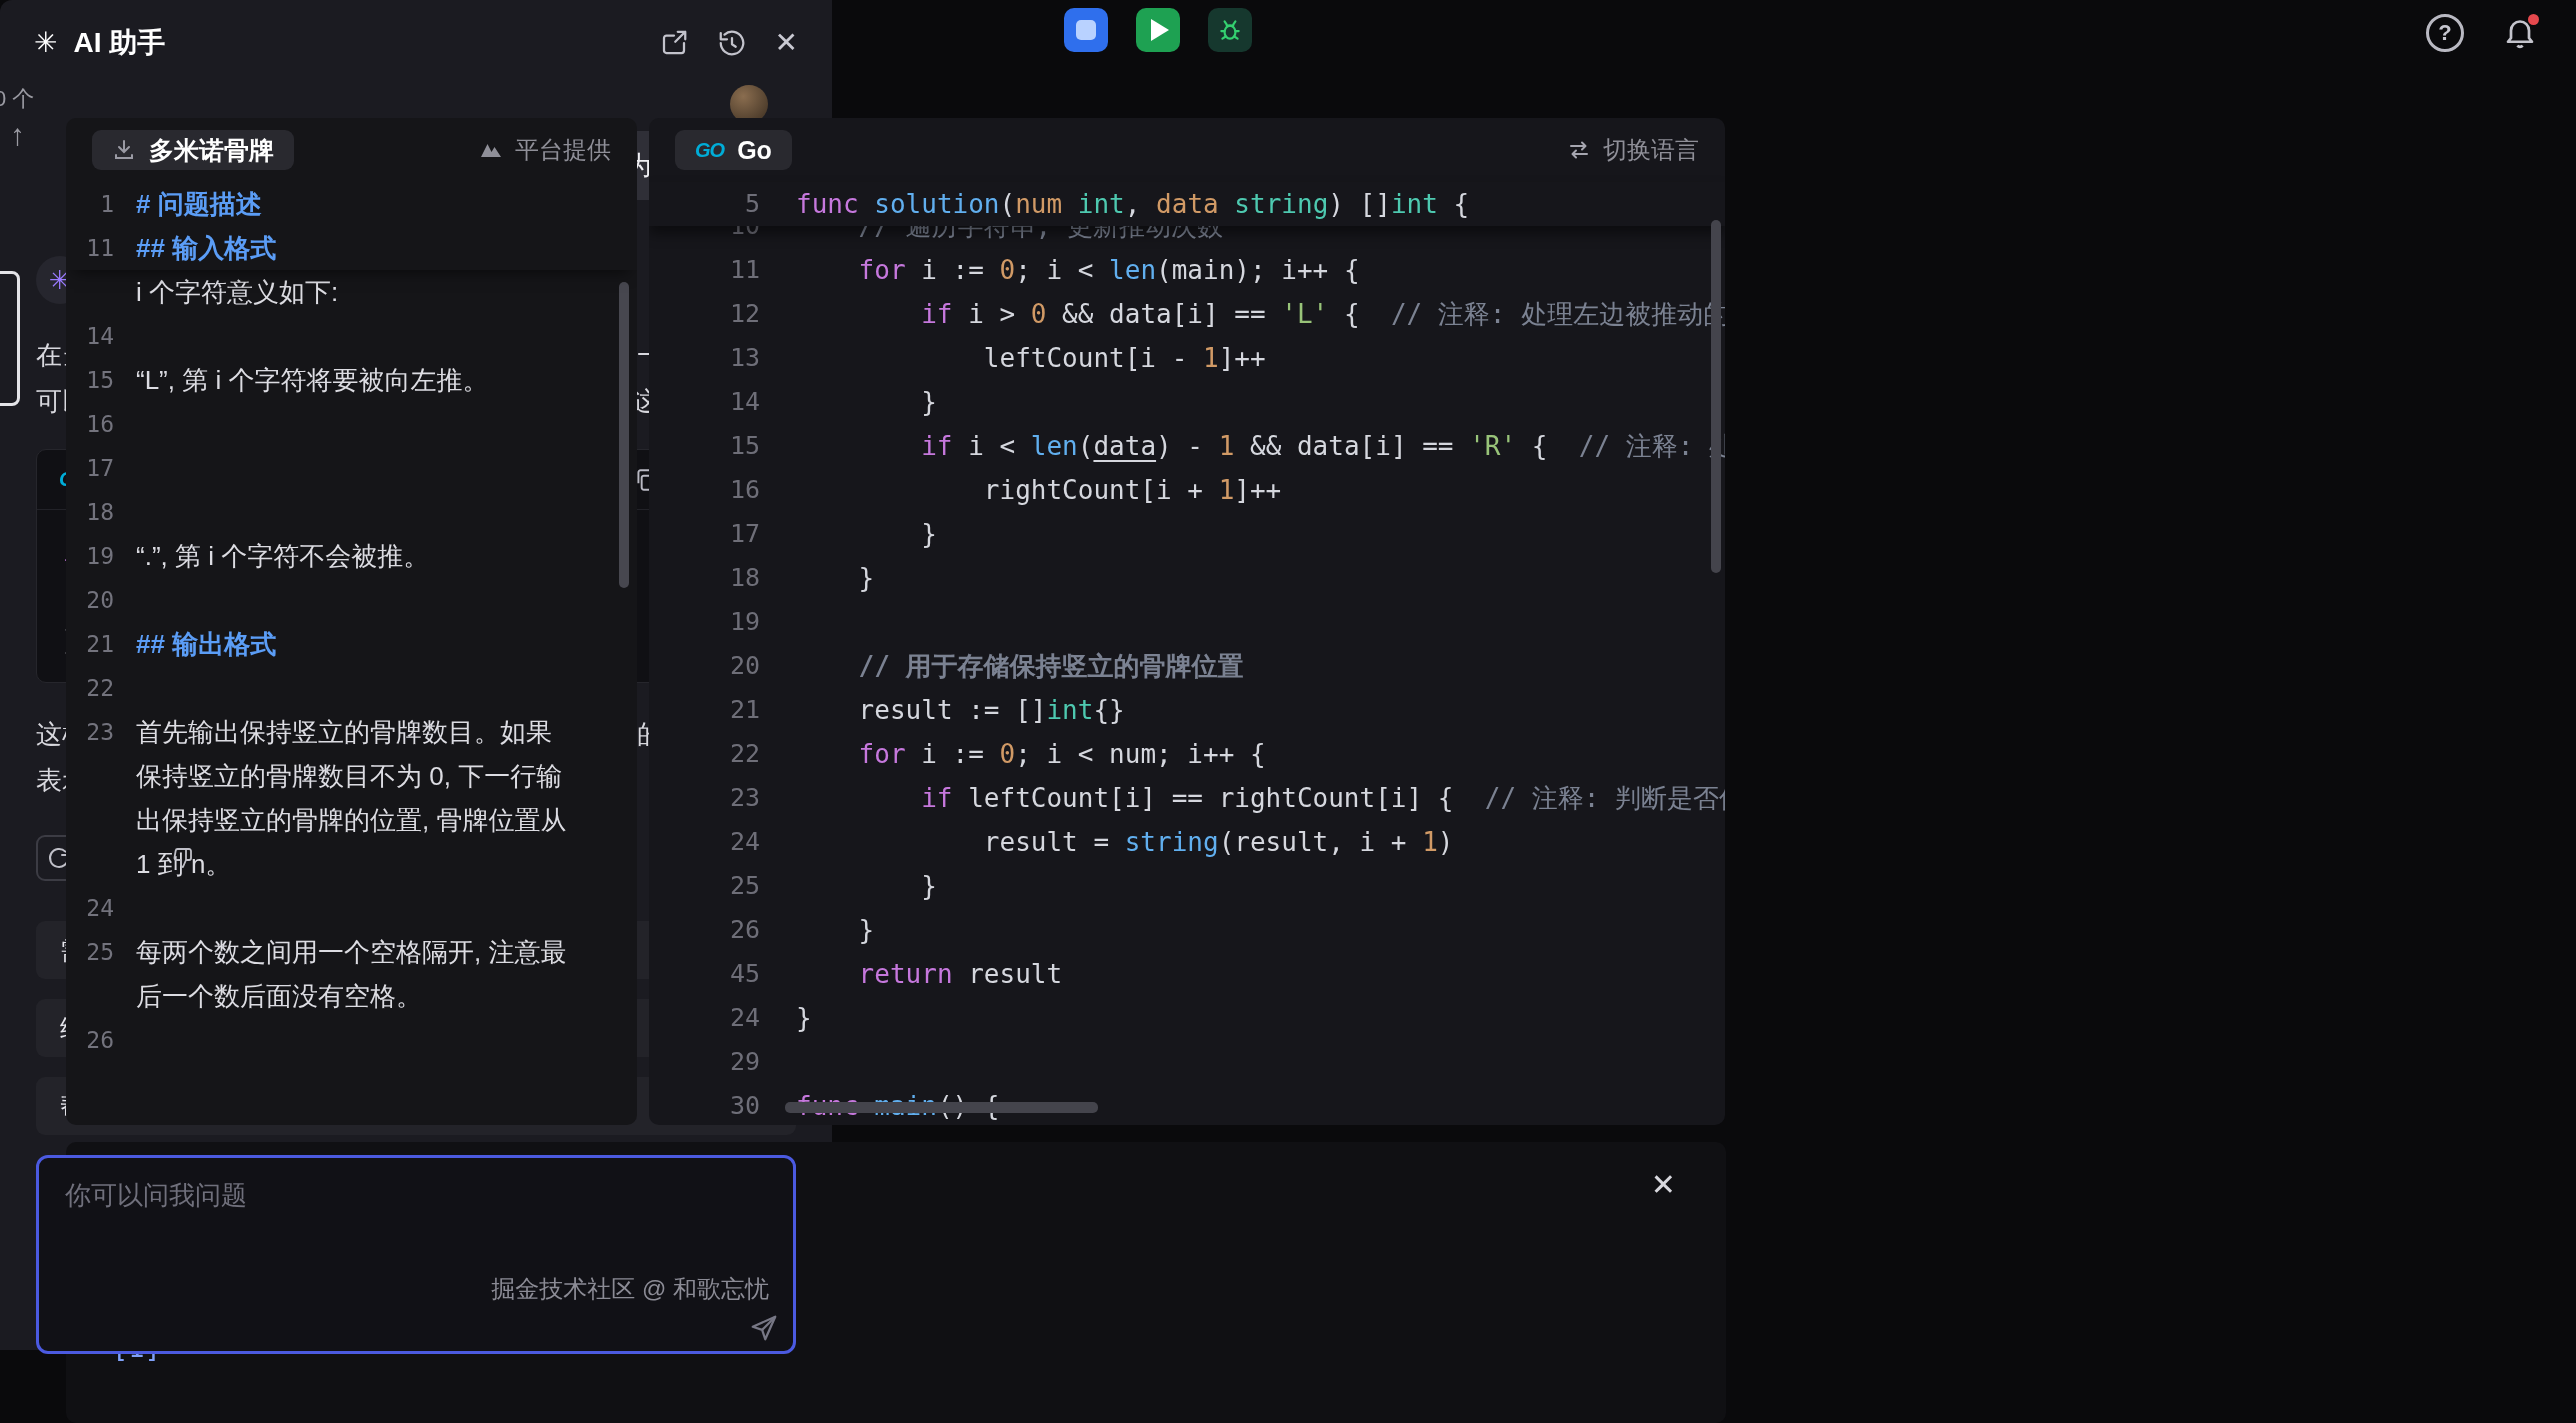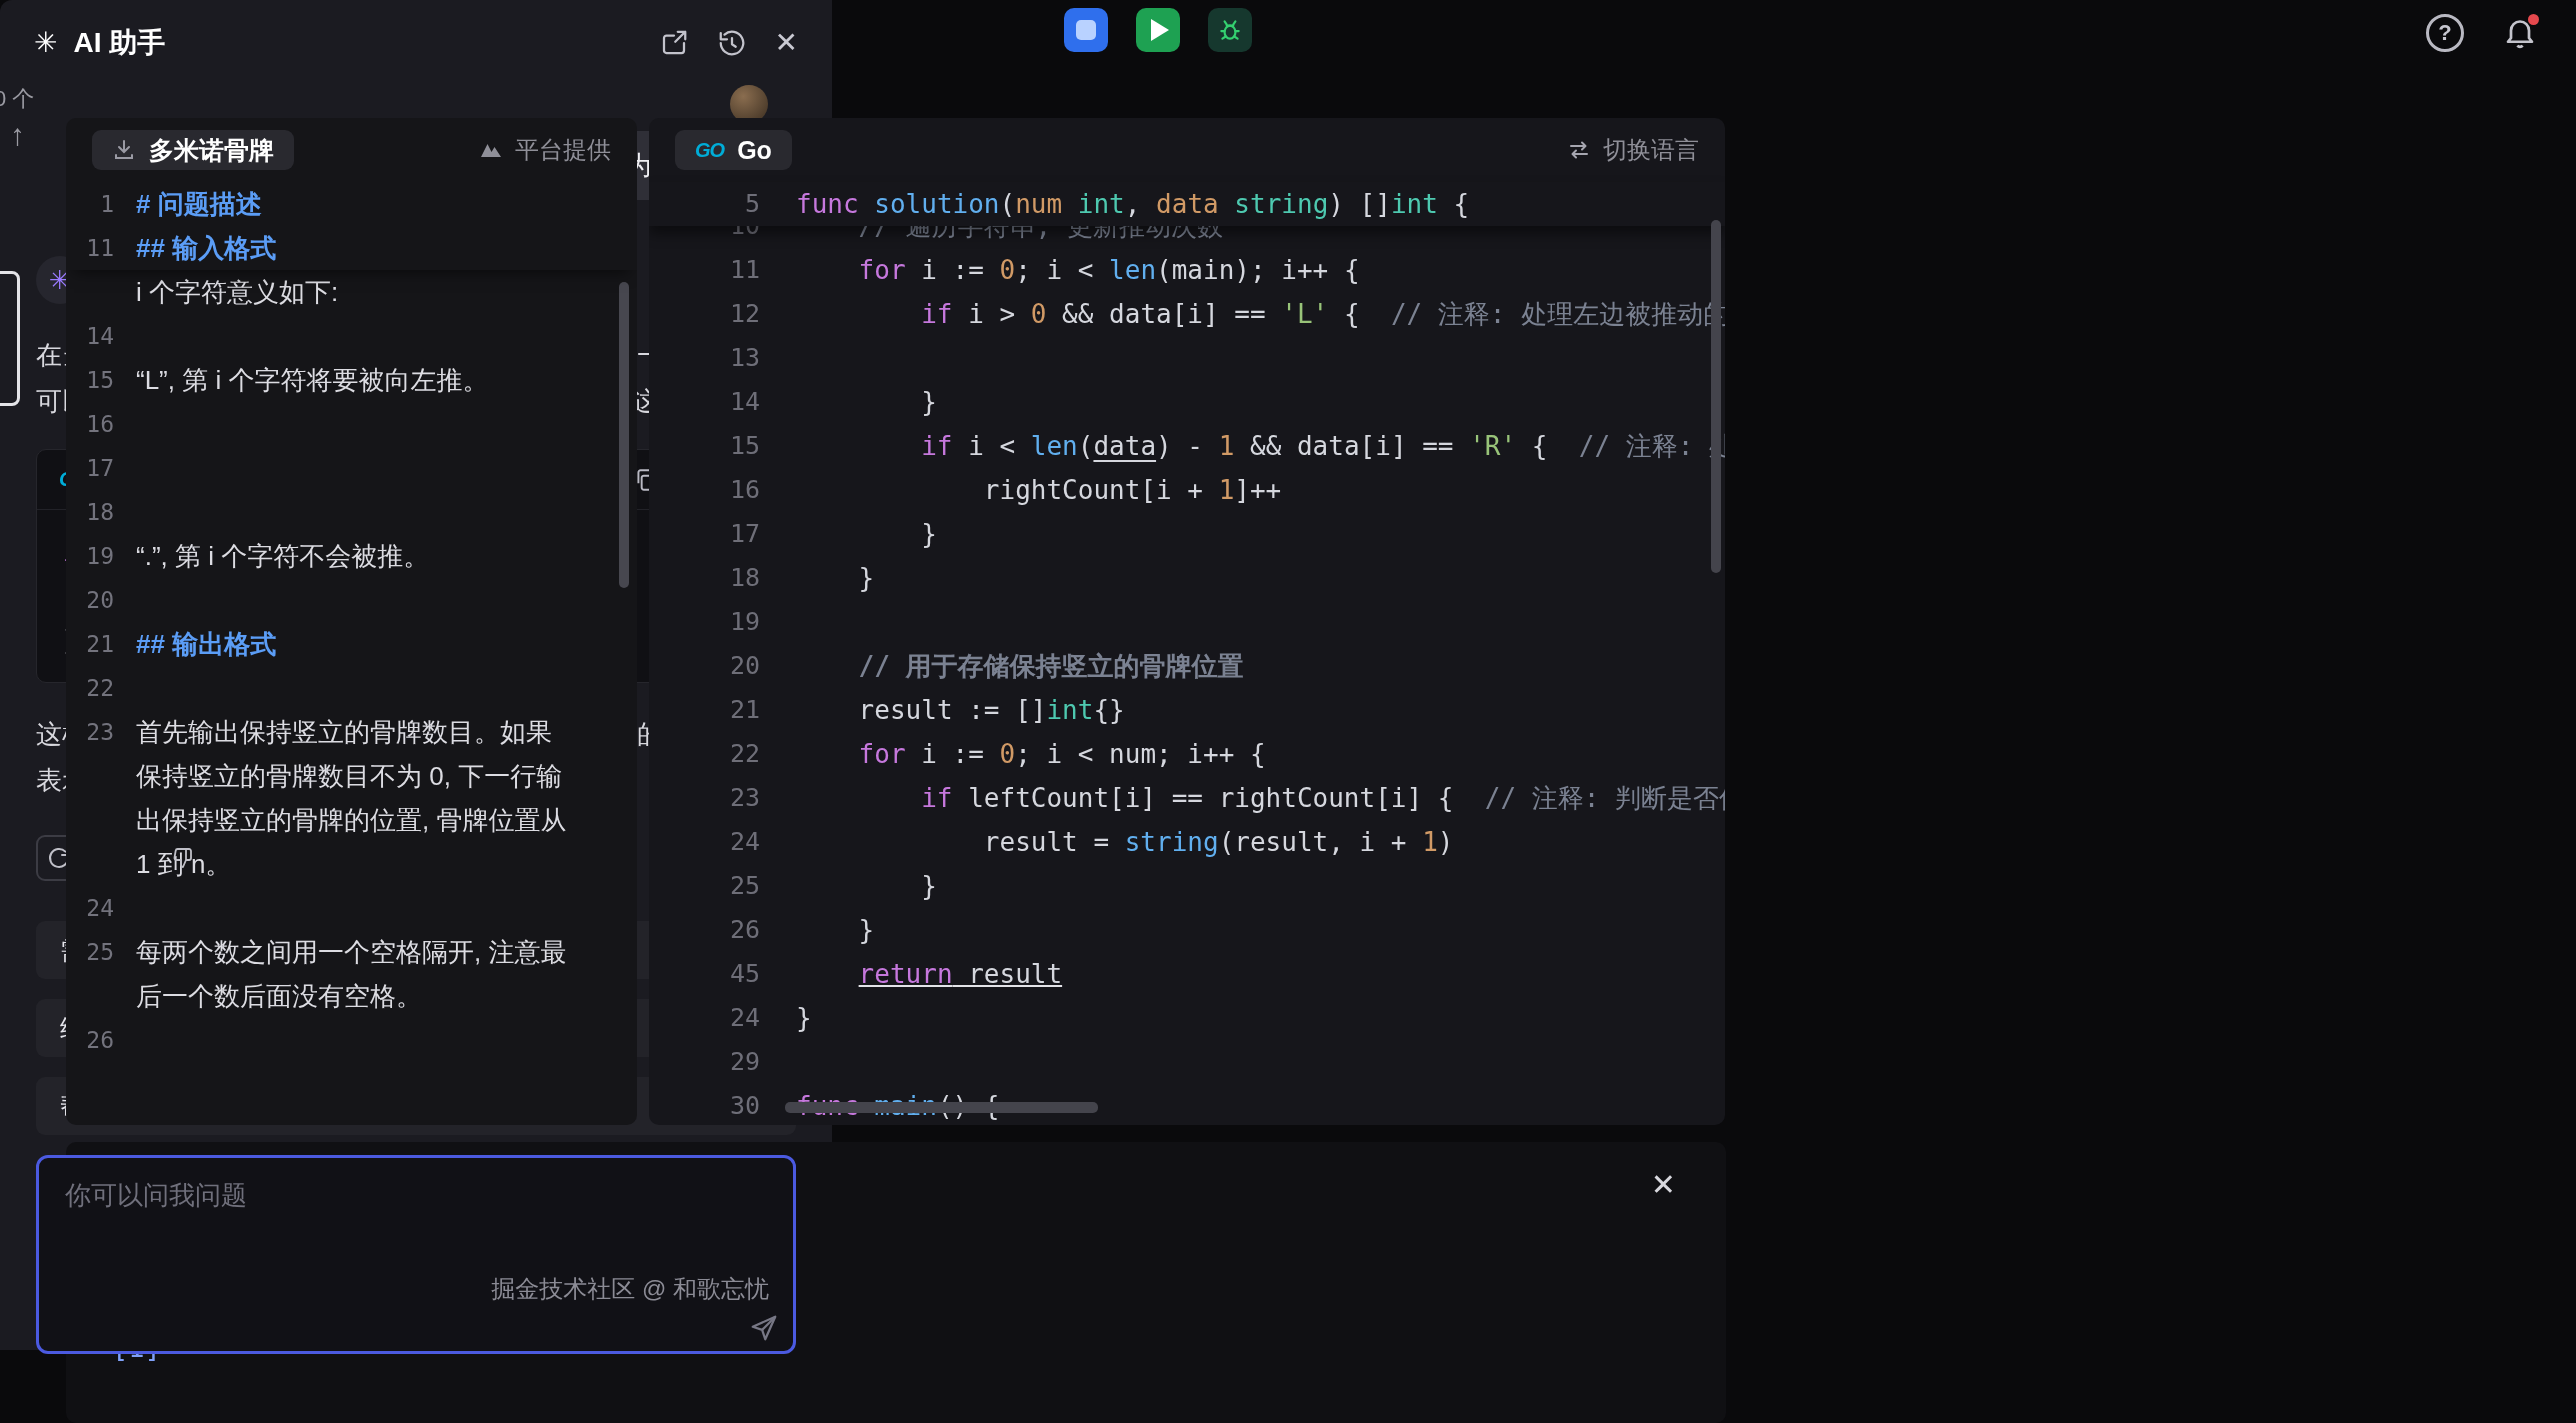--- a/index.html
+++ b/index.html
@@ -250,35 +250,35 @@
       </div>
     </div>
     <div class="code-area">
       <div class="sticky-line">
           <div class="code-row"><div class="ln">5</div><div class="code-text" style="padding-left: calc(0ch + 36px);"><span class="tk-k">func</span><span class="tk-p"> </span><span class="tk-f">solution</span><span class="tk-p">(</span><span class="tk-n">num</span><span class="tk-p"> </span><span class="tk-t">int</span><span class="tk-p">, </span><span class="tk-n">data</span><span class="tk-p"> </span><span class="tk-t">string</span><span class="tk-p">) []</span><span class="tk-t">int</span><span class="tk-p"> {</span></div></div>
         </div>
       <div class="code-body">
           <div class="code-row"><div class="ln">10</div><div class="code-text" style="padding-left: calc(4ch + 36px);"><span class="tk-c">// 遍历字符串, 更新推动次数</span></div></div>
           <div class="code-row"><div class="ln">11</div><div class="code-text" style="padding-left: calc(4ch + 36px);"><span class="tk-k">for</span><span class="tk-p"> i := </span><span class="tk-n">0</span><span class="tk-p">; i &lt; </span><span class="tk-f">len</span><span class="tk-p">(main); i++ {</span></div></div>
           <div class="code-row"><div class="ln">12</div><div class="code-text" style="padding-left: calc(8ch + 36px);"><span class="tk-k">if</span><span class="tk-p"> i &gt; </span><span class="tk-n">0</span><span class="tk-p"> &amp;&amp; data[i] == </span><span class="tk-s">'L'</span><span class="tk-p"> {  </span><span class="tk-c">// 注释: 处理左边被推动的骨牌</span></div></div>
-          <div class="code-row"><div class="ln">13</div></div>
+          <div class="code-row"><div class="ln">13</div><div class="code-text" style="padding-left: calc(12ch + 36px);"><span class="tk-p">leftCount[i - </span><span class="tk-n">1</span><span class="tk-p">]++</span></div></div>
           <div class="code-row"><div class="ln">14</div><div class="code-text" style="padding-left: calc(8ch + 36px);"><span class="tk-p">}</span></div></div>
           <div class="code-row"><div class="ln">15</div><div class="code-text" style="padding-left: calc(8ch + 36px);"><span class="tk-k">if</span><span class="tk-p"> i &lt; </span><span class="tk-f">len</span><span class="tk-p">(</span><span class="tk-u">data</span><span class="tk-p">) - </span><span class="tk-n">1</span><span class="tk-p"> &amp;&amp; data[i] == </span><span class="tk-s">'R'</span><span class="tk-p"> {  </span><span class="tk-c">// 注释: 处理右边被推动的骨牌</span></div></div>
           <div class="code-row"><div class="ln">16</div><div class="code-text" style="padding-left: calc(12ch + 36px);"><span class="tk-p">rightCount[i + </span><span class="tk-n">1</span><span class="tk-p">]++</span></div></div>
           <div class="code-row"><div class="ln">17</div><div class="code-text" style="padding-left: calc(8ch + 36px);"><span class="tk-p">}</span></div></div>
           <div class="code-row"><div class="ln">18</div><div class="code-text" style="padding-left: calc(4ch + 36px);"><span class="tk-p">}</span></div></div>
           <div class="code-row"><div class="ln">19</div><div class="code-text" style="padding-left: calc(0ch + 36px);"></div></div>
           <div class="code-row"><div class="ln">20</div><div class="code-text" style="padding-left: calc(4ch + 36px); font-weight: bold;"><span class="tk-c">// 用于存储保持竖立的骨牌位置</span></div></div>
           <div class="code-row"><div class="ln">21</div><div class="code-text" style="padding-left: calc(4ch + 36px);"><span class="tk-p">result := []</span><span class="tk-t">int</span><span class="tk-p">{}</span></div></div>
           <div class="code-row"><div class="ln">22</div><div class="code-text" style="padding-left: calc(4ch + 36px);"><span class="tk-k">for</span><span class="tk-p"> i := </span><span class="tk-n">0</span><span class="tk-p">; i &lt; num; i++ {</span></div></div>
           <div class="code-row"><div class="ln">23</div><div class="code-text" style="padding-left: calc(8ch + 36px);"><span class="tk-k">if</span><span class="tk-p"> leftCount[i] == rightCount[i] {  </span><span class="tk-c">// 注释: 判断是否保持竖立</span></div></div>
           <div class="code-row"><div class="ln">24</div><div class="code-text" style="padding-left: calc(12ch + 36px);"><span class="tk-p">result = </span><span class="tk-f">string</span><span class="tk-p">(result, i + </span><span class="tk-n">1</span><span class="tk-p">)</span></div></div>
           <div class="code-row"><div class="ln">25</div><div class="code-text" style="padding-left: calc(8ch + 36px);"><span class="tk-p">}</span></div></div>
           <div class="code-row"><div class="ln">26</div><div class="code-text" style="padding-left: calc(4ch + 36px);"><span class="tk-p">}</span></div></div>
-          <div class="code-row"><div class="ln">45</div><div class="code-text" style="padding-left: calc(4ch + 36px); text-decoration: underline;"><span class="tk-k">return</span><span class="tk-p"> result</span></div></div>
+          <div class="code-row"><div class="ln">45</div><div class="code-text" style="padding-left: calc(4ch + 36px);"><span class="tk-k">return</span><span class="tk-p"> result</span></div></div>
           <div class="code-row"><div class="ln">24</div><div class="code-text" style="padding-left: calc(0ch + 36px);"><span class="tk-p">}</span></div></div>
           <div class="code-row"><div class="ln">29</div><div class="code-text" style="padding-left: calc(0ch + 36px);"></div></div>
           <div class="code-row"><div class="ln">30</div><div class="code-text" style="padding-left: calc(0ch + 36px);"><span class="tk-k">func</span><span class="tk-p"> </span><span class="tk-f">main</span><span class="tk-p">() {</span></div></div>
           <div class="code-row"><div class="ln">31</div><div class="code-text" style="padding-left: calc(4ch + 36px);"></div></div>
         </div>
       <div class="ed-vscroll"></div>
       <div class="ed-hscroll"></div>
     </div>
   </section>
 

